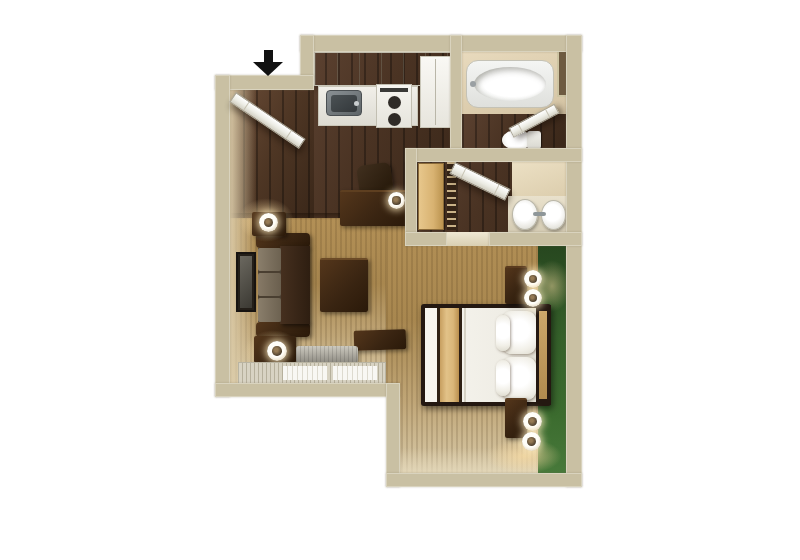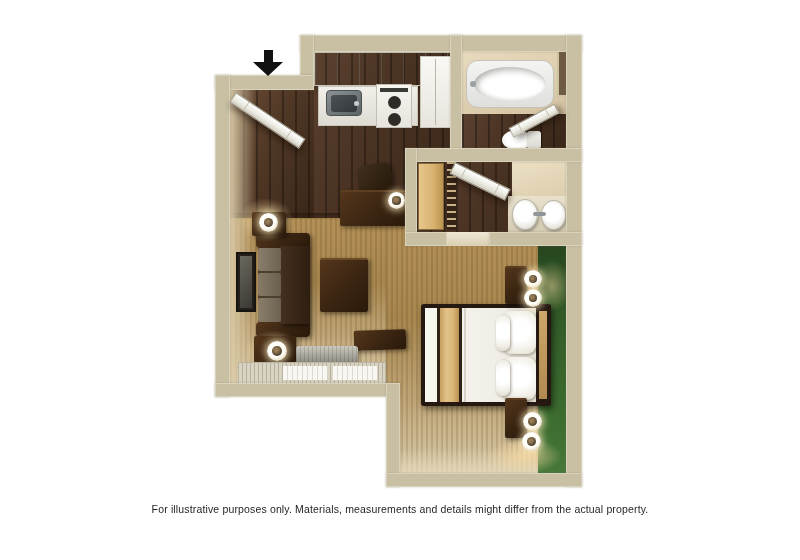--- a/index.html
+++ b/index.html
@@ -206,14 +206,13 @@
     </div>
   <div class="door" style="left:455px;top:162px;width:62px;height:13px;transform:rotate(26deg);transform-origin:0 0;">
       <span></span>
     </div>
 
   <div class="abs" style="left:253px;top:50px;width:30px;height:26px;">
     <div class="abs" style="left:11px;top:0;width:9px;height:12px;background:var(--arrow,#111);"></div>
     <div class="abs" style="left:0;top:12px;width:0;height:0;border-left:15px solid transparent;border-right:15px solid transparent;border-top:14px solid var(--arrow,#111);"></div>
   </div>
 
-  <div class="caption">For illustrative purposes only.  Materials, measurements and details might differ from the actual property.</div>
 </div>
 
 </body></html>

